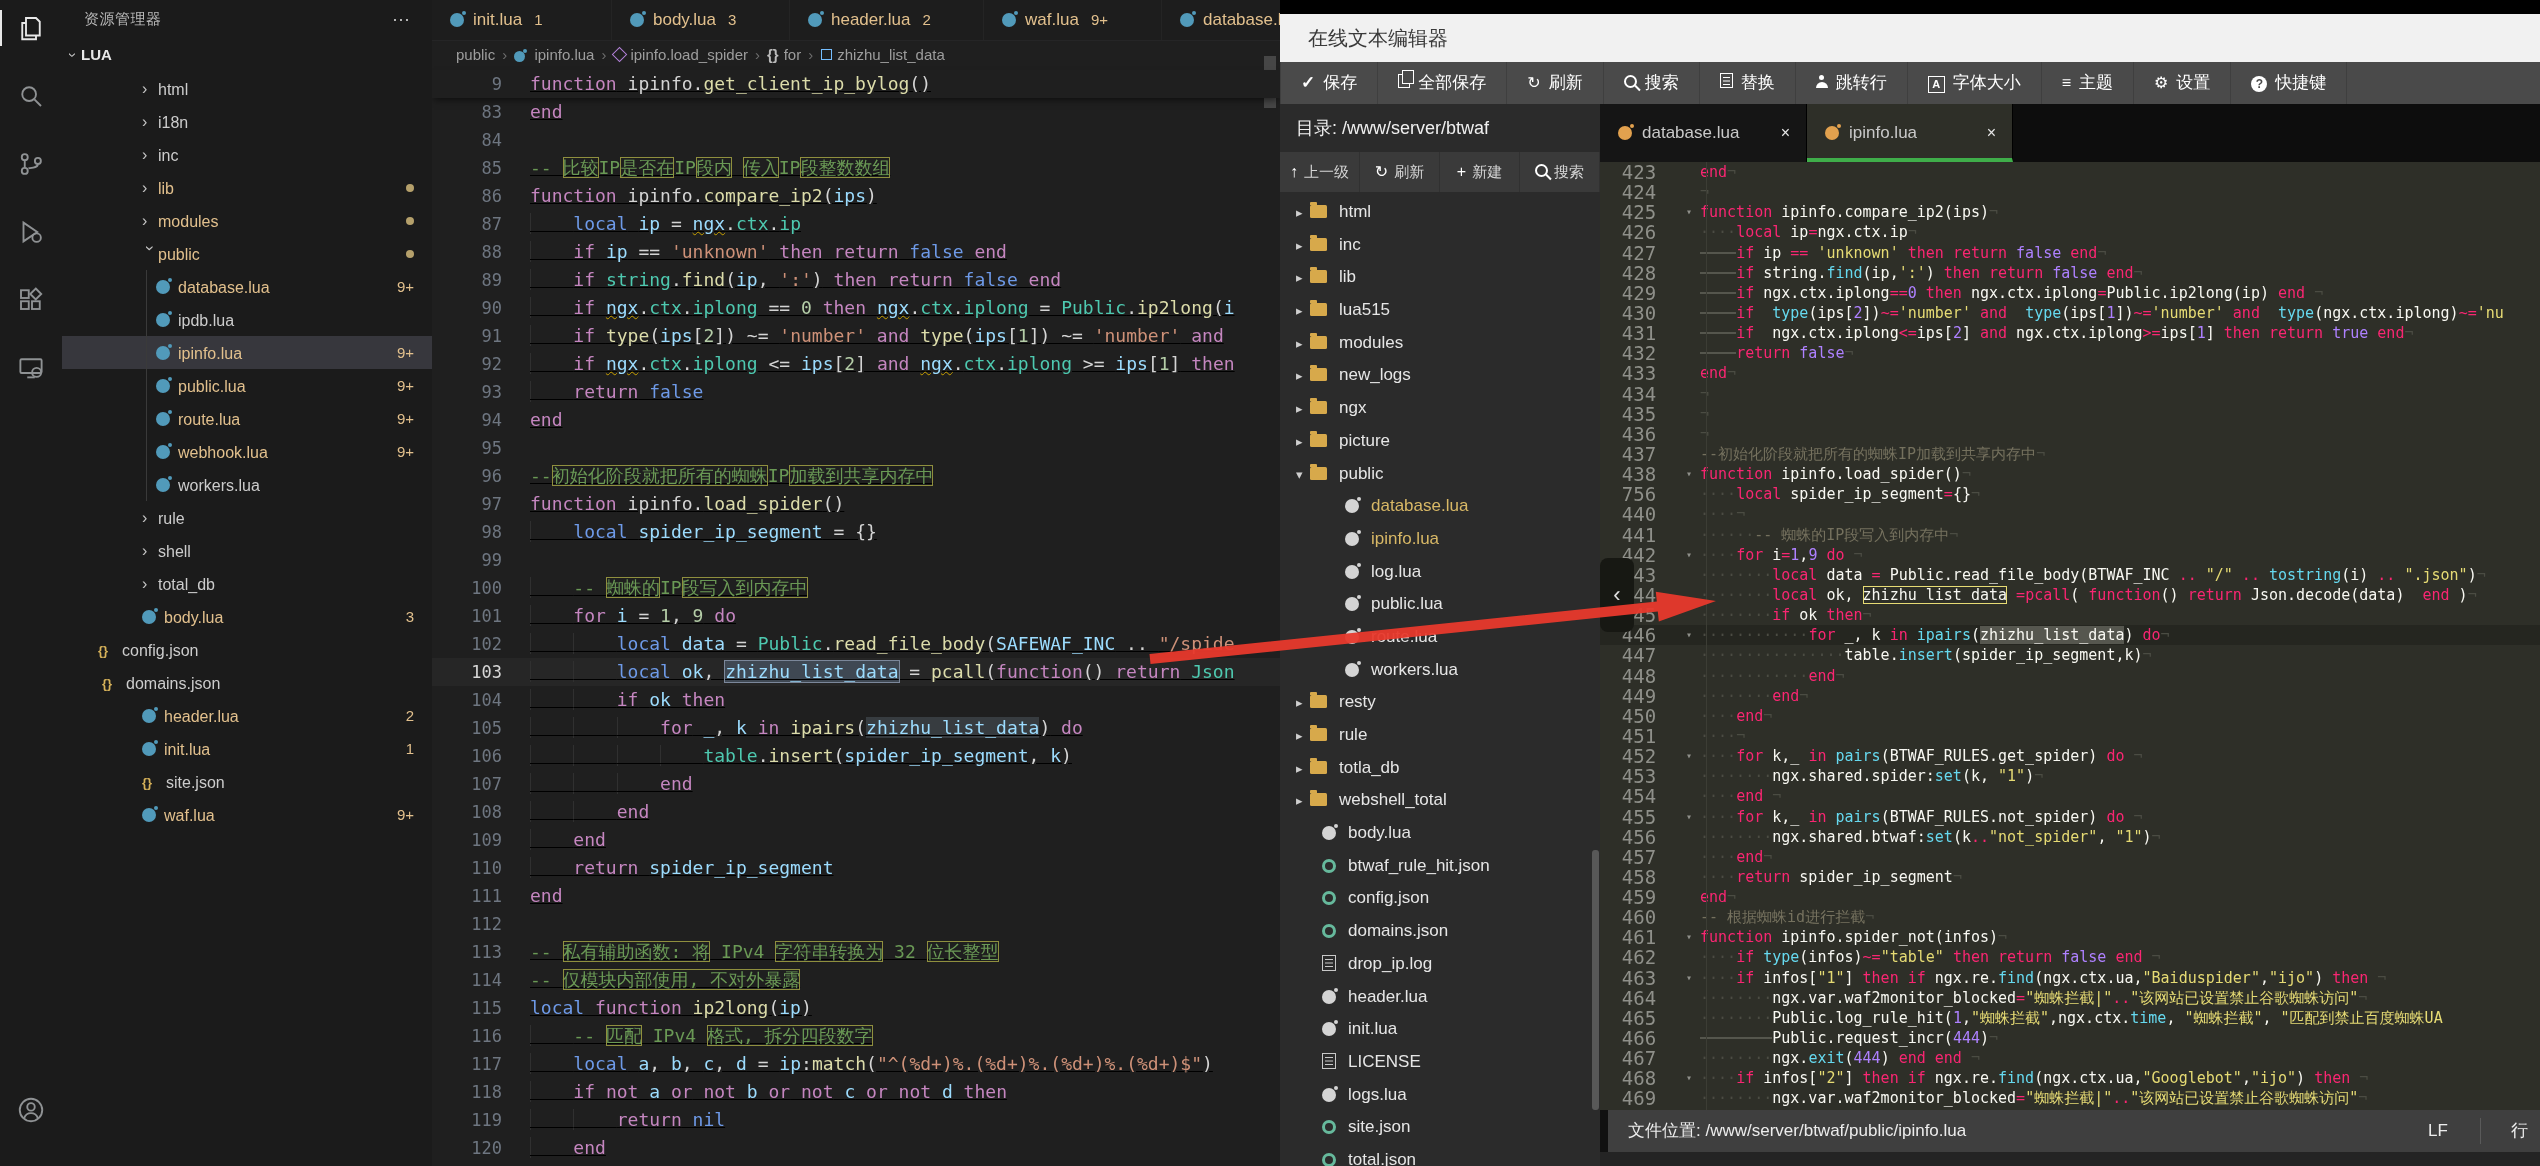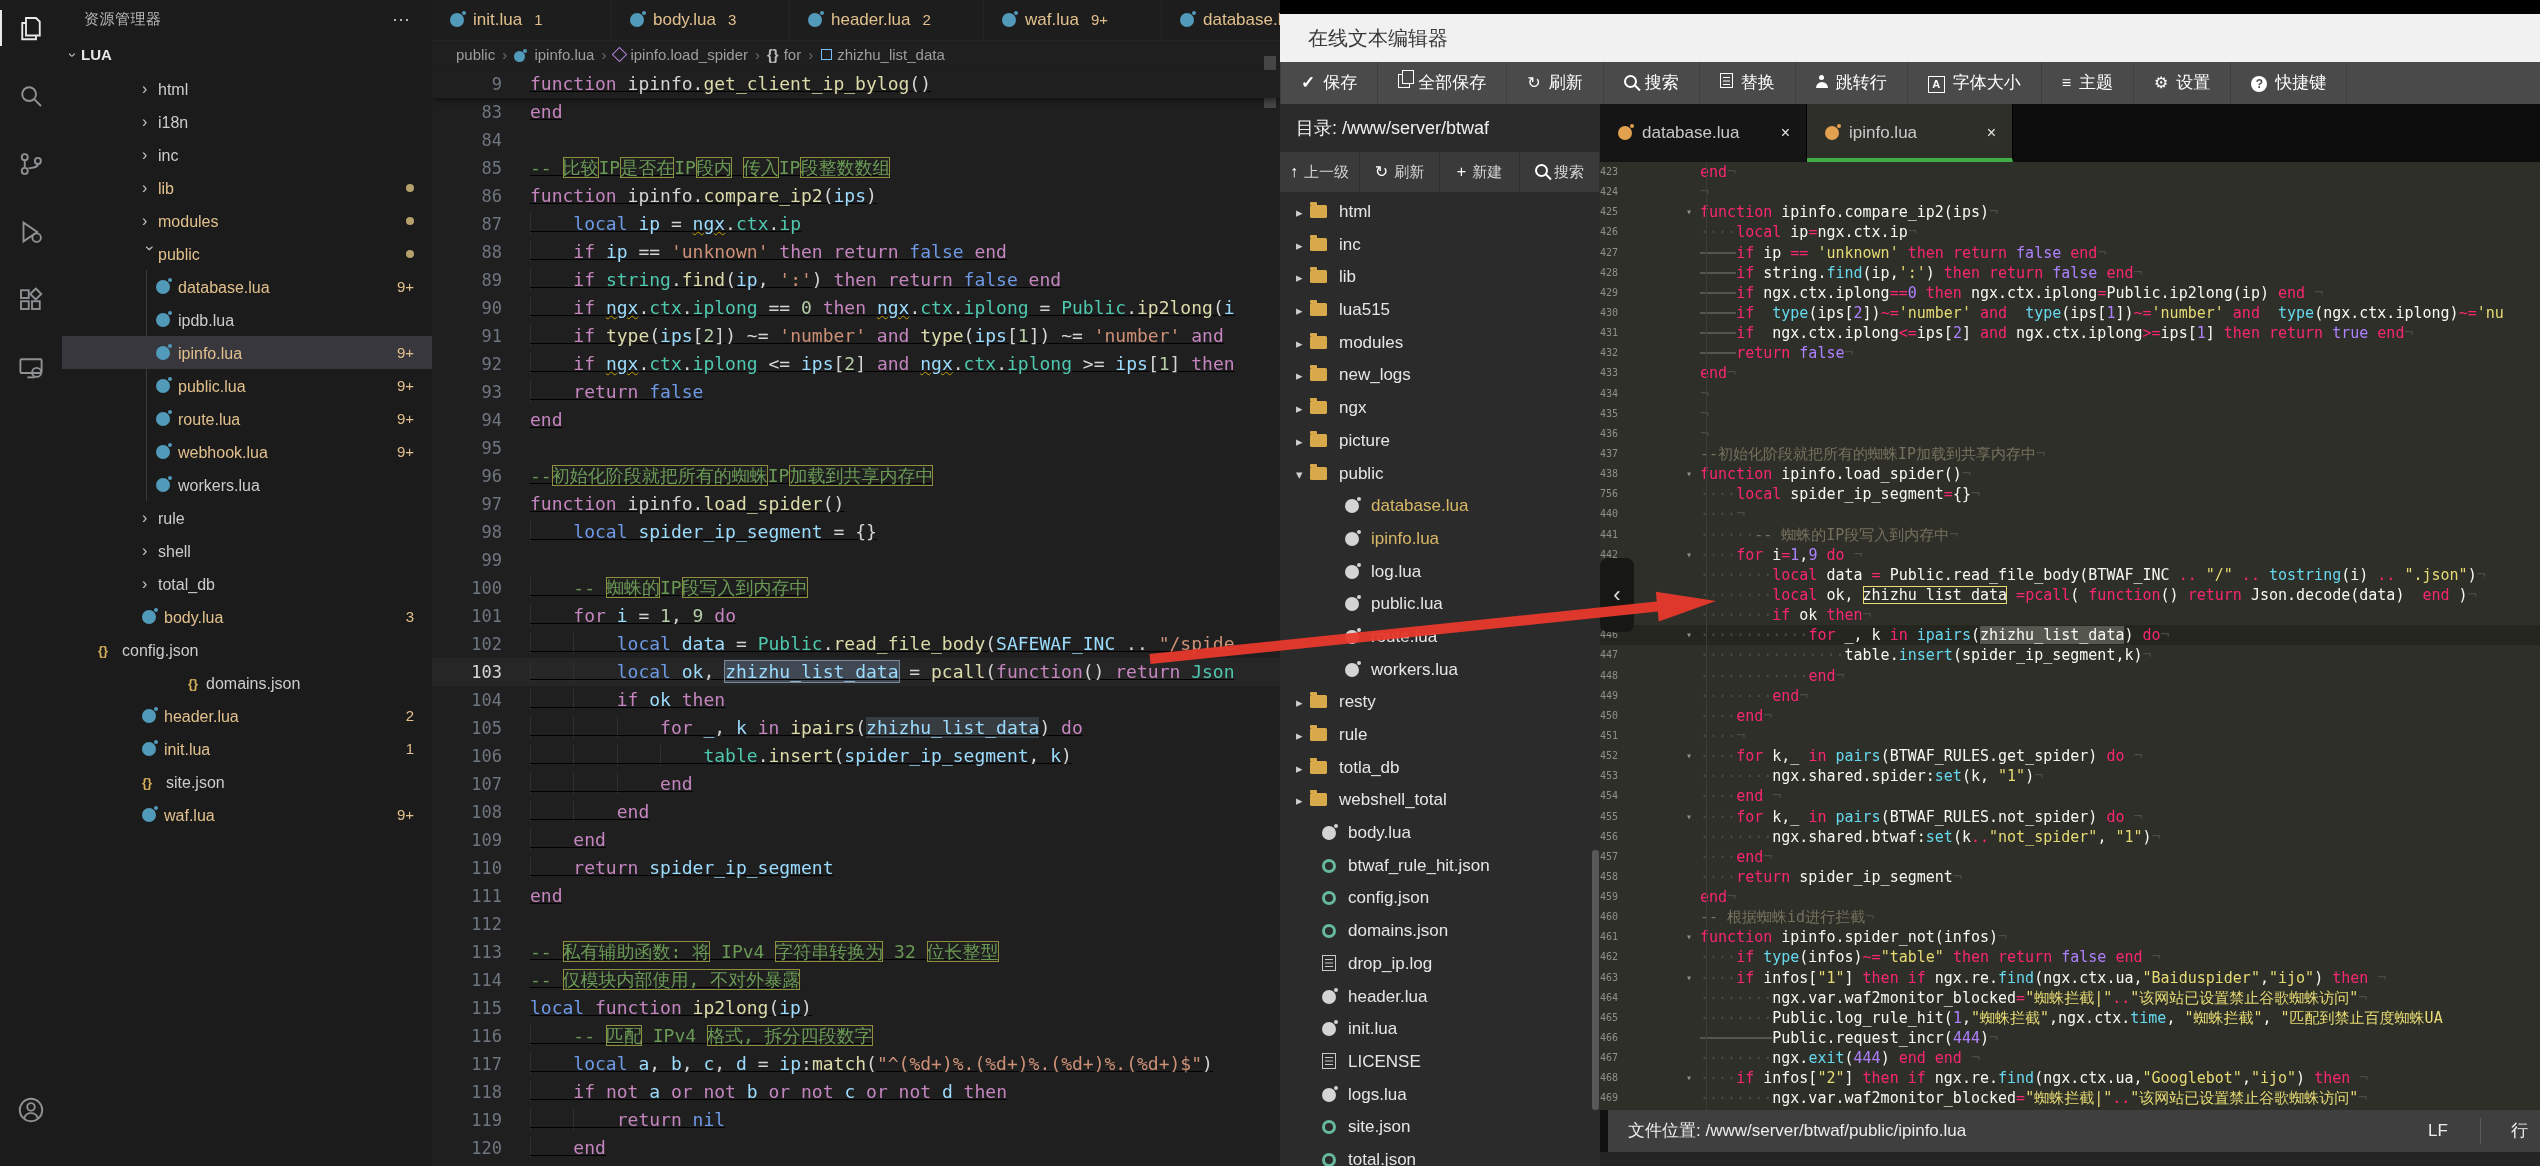--- a/index.html
+++ b/index.html
@@ -88,21 +88,21 @@
   #wtabs{position:absolute;left:0;top:0;width:100%;height:58px;background:#0d0d0d;}
   .wtab{position:relative;display:inline-block;width:206px;height:58px;line-height:58px;color:#c9c9c9;font-size:17px;background:#151515;border-right:1px solid #000;vertical-align:top;cursor:pointer;}
   .wtab .moon{margin:0 10px 0 18px;}
   .wtab .x{position:absolute;right:16px;color:#e8e8e8;font-size:16px;}
   .wtab.active{background:#2e2f28;border-bottom:4px solid #3fae4a;box-sizing:border-box;}
   #rcode{position:absolute;left:0;top:58px;width:940px;height:948px;background:#2e2f28;overflow:hidden;
          font-family:"DejaVu Sans Mono",monospace;}
   #rgutterline{position:absolute;left:106px;top:58px;width:1px;height:948px;background:#3c3d35;}
   .rrow{position:relative;height:20.15px;line-height:20.15px;white-space:pre;font-size:15px;}
   .rrow.cur{background:rgba(0,0,0,.18);}
-  .rnum{display:inline-block;width:78px;text-align:left;color:#8f908a;font-size:10px;vertical-align:top;}
+  .rnum{display:inline-block;width:78px;text-align:center;color:#8f908a;font-size:19px;vertical-align:top;}
   .rfold{display:inline-block;width:22px;text-align:center;color:#8f908a;font-size:10px;vertical-align:top;}
   .rbody{white-space:pre;}
   .tk-rk{color:#f92672}.tk-rt{color:#f8f8f2}.tk-rs{color:#e6db74}.tk-rn{color:#ae81ff}
   .tk-rb{color:#66d9ef}.tk-rm{color:#75715e}.tk-rd{color:#4b4c43}.tk-re{color:#4b4c43}
   .tk-ry{color:#f8f8f2;outline:1.5px solid #e6db74;outline-offset:-1px;}
   .tk-rg{color:#f8f8f2;background:#56574f;}
   .tk-rtb{background:linear-gradient(to bottom,transparent 46%,#55564d 46%,#55564d 58%,transparent 58%);}
   #whandle{position:absolute;left:0;top:454px;width:34px;height:74px;background:#171813;border-radius:8px;color:#e0e0e0;
            font-size:22px;display:flex;align-items:center;justify-content:center;z-index:6;cursor:pointer;}
   #wstatus{position:absolute;left:8px;top:1006px;width:940px;height:42px;background:#3f3f3f;color:#ececec;font-size:17px;line-height:42px;overflow:hidden;}
@@ -203,21 +203,21 @@
         <div class="sbrow sel mod"><span style="margin-left: 94px;"><span class="moon blue"></span><span style="display:inline-block;width:8px"></span><span class="lbl">ipinfo.lua</span></span><span class="badge">9+</span></div>
         <div class="sbrow mod"><span style="margin-left: 94px;"><span class="moon blue"></span><span style="display:inline-block;width:8px"></span><span class="lbl">public.lua</span></span><span class="badge">9+</span></div>
         <div class="sbrow mod"><span style="margin-left: 94px;"><span class="moon blue"></span><span style="display:inline-block;width:8px"></span><span class="lbl">route.lua</span></span><span class="badge">9+</span></div>
         <div class="sbrow mod"><span style="margin-left: 94px;"><span class="moon blue"></span><span style="display:inline-block;width:8px"></span><span class="lbl">webhook.lua</span></span><span class="badge">9+</span></div>
         <div class="sbrow"><span style="margin-left: 94px;"><span class="moon blue"></span><span style="display:inline-block;width:8px"></span><span class="lbl">workers.lua</span></span></div>
         <div class="sbrow"><span style="margin-left: 80px;"><span class="chev">›</span><span class="lbl">rule</span></span></div>
         <div class="sbrow"><span style="margin-left: 80px;"><span class="chev">›</span><span class="lbl">shell</span></span></div>
         <div class="sbrow"><span style="margin-left: 80px;"><span class="chev">›</span><span class="lbl">total_db</span></span></div>
         <div class="sbrow mod"><span style="margin-left: 80px;"><span class="moon blue"></span><span style="display:inline-block;width:8px"></span><span class="lbl">body.lua</span></span><span class="badge">3</span></div>
         <div class="sbrow"><span style="margin-left: 36px;"><span class="jbrace">{}</span><span style="display:inline-block;width:8px"></span><span class="lbl">config.json</span></span></div>
-        <div class="sbrow"><span style="margin-left: 120px; text-align: right;"><span class="jbrace">{}</span><span style="display:inline-block;width:8px"></span><span class="lbl">domains.json</span></span></div>
+        <div class="sbrow"><span style="margin-left: 40px;"><span class="jbrace">{}</span><span style="display:inline-block;width:8px"></span><span class="lbl">domains.json</span></span></div>
         <div class="sbrow mod"><span style="margin-left: 80px;"><span class="moon blue"></span><span style="display:inline-block;width:8px"></span><span class="lbl">header.lua</span></span><span class="badge">2</span></div>
         <div class="sbrow mod"><span style="margin-left: 80px;"><span class="moon blue"></span><span style="display:inline-block;width:8px"></span><span class="lbl">init.lua</span></span><span class="badge">1</span></div>
         <div class="sbrow"><span style="margin-left: 80px;"><span class="jbrace">{}</span><span style="display:inline-block;width:8px"></span><span class="lbl">site.json</span></span></div>
         <div class="sbrow mod"><span style="margin-left: 80px;"><span class="moon blue"></span><span style="display:inline-block;width:8px"></span><span class="lbl">waf.lua</span></span><span class="badge">9+</span></div>
       </div>
     <div id="sb-guide"></div>
   </div>
 
   <div id="editor" class="abs">
     <div id="tabbar"><span class="tab" style="width: 180px; box-sizing: border-box;"><span class="moon blue"></span><span>init.lua</span><span class="tbadge">1</span></span><span class="tab" style="width: 178px; box-sizing: border-box;"><span class="moon blue"></span><span>body.lua</span><span class="tbadge">3</span></span><span class="tab" style="width: 194px; box-sizing: border-box;"><span class="moon blue"></span><span>header.lua</span><span class="tbadge">2</span></span><span class="tab" style="width: 178px; box-sizing: border-box;"><span class="moon blue"></span><span>waf.lua</span><span class="tbadge">9+</span></span><span class="tab" style="width: 200px; box-sizing: border-box;"><span class="moon blue"></span><span>database.lua</span></span></div>

